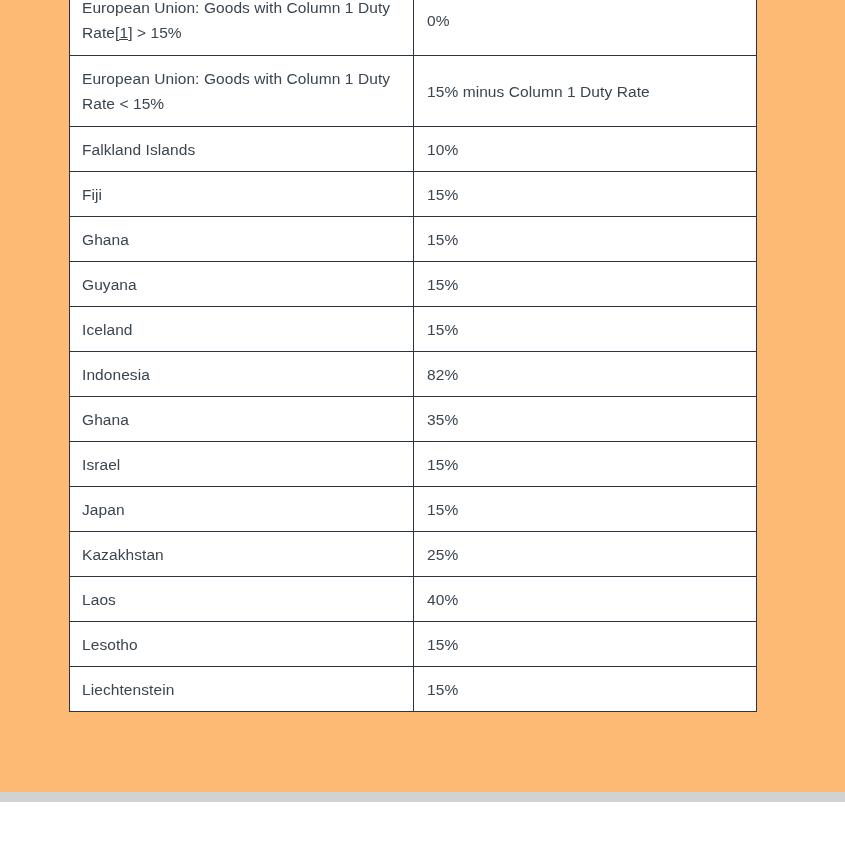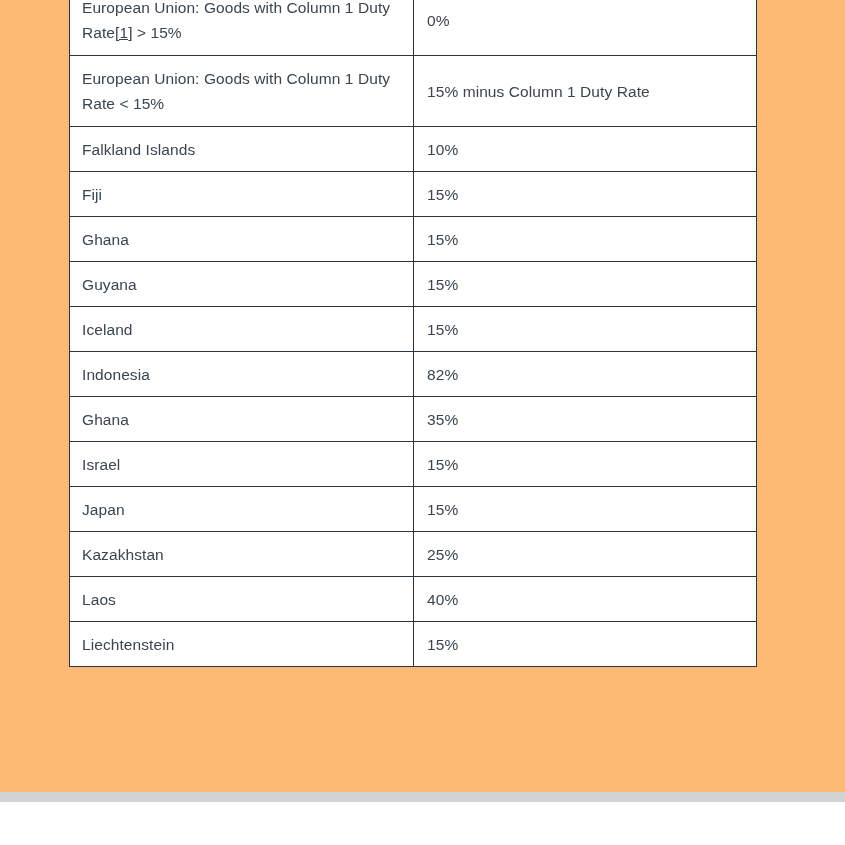--- a/index.html
+++ b/index.html
@@ -150,20 +150,24 @@
           </tr>
           <tr class="row-single">
             <td class="cell-country">Kazakhstan</td>
             <td class="cell-rate">25%</td>
           </tr>
           <tr class="row-single">
             <td class="cell-country">Laos</td>
             <td class="cell-rate">40%</td>
           </tr>
           <tr class="row-single">
+            <td class="cell-country">Lesotho</td>
+            <td class="cell-rate">15%</td>
+          </tr>
+          <tr class="row-single">
             <td class="cell-country">Liechtenstein</td>
             <td class="cell-rate">15%</td>
           </tr>
         </tbody>
     </table>
   </div>
 
   <div id="bottom-band"></div>
 
 </div>

